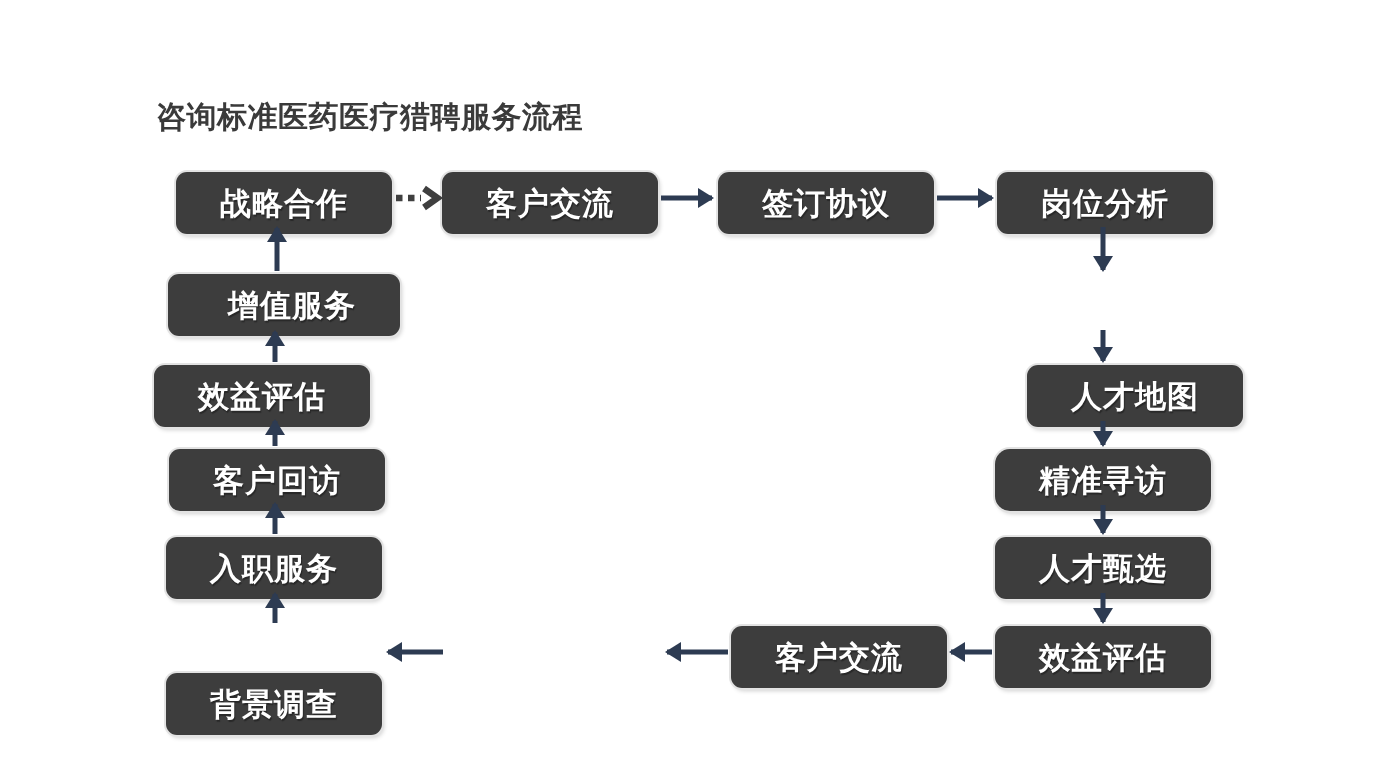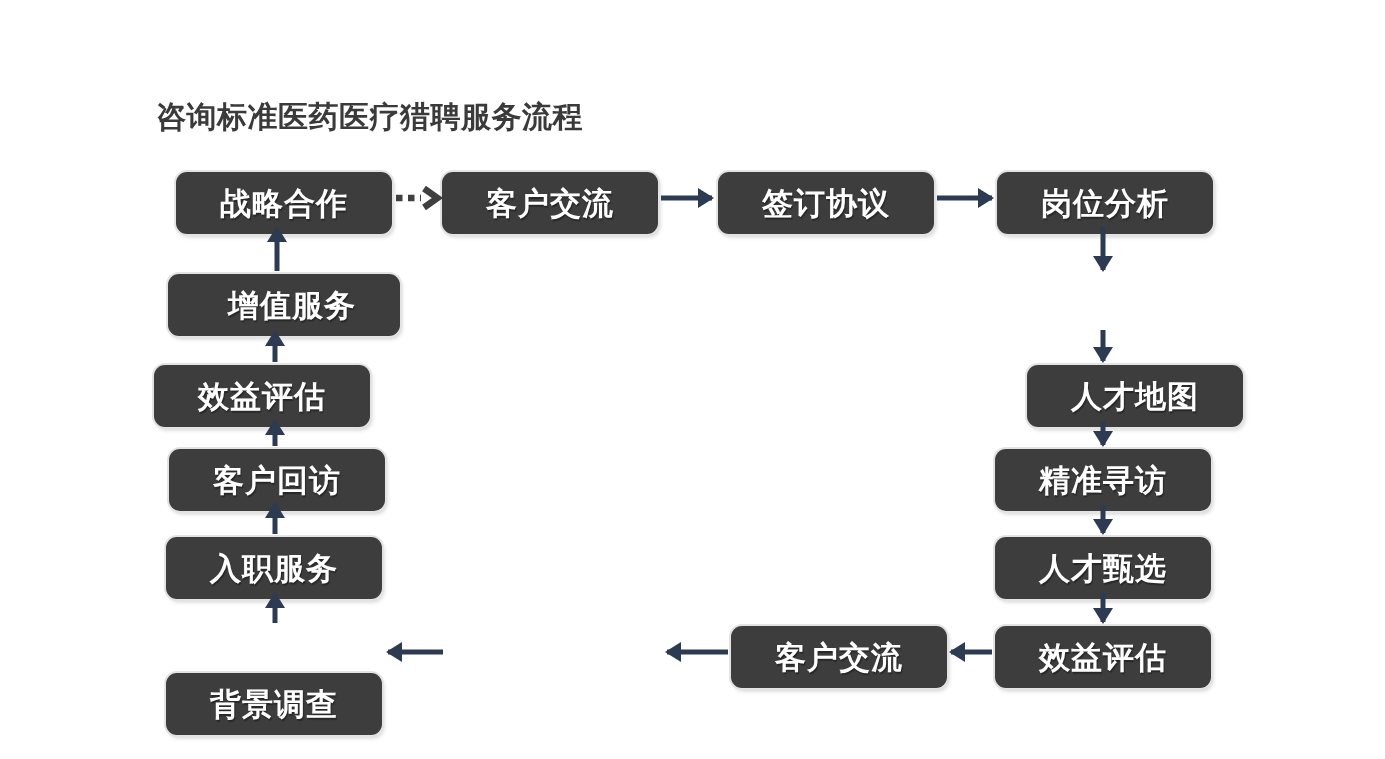--- a/index.html
+++ b/index.html
@@ -38,21 +38,21 @@
   <div class="node" style="left:718px;top:172px;">
       <span>签订协议</span>
     </div>
   <div class="node" style="left:997px;top:172px;">
       <span>岗位分析</span>
     </div>
 
   <div class="node" style="left:995px;top:365px;margin-left:32px;">
       <span>人才地图</span>
     </div>
-  <div class="node" style="left:995px;top:449px;">
+  <div class="node" style="left:995px;top:449px;border-radius:15px;">
       <span>精准寻访</span>
     </div>
   <div class="node" style="left:995px;top:537px;">
       <span>人才甄选</span>
     </div>
   <div class="node" style="left:995px;top:626px;">
       <span>效益评估</span>
     </div>
 
   <div class="node" style="left:731px;top:626px;">

